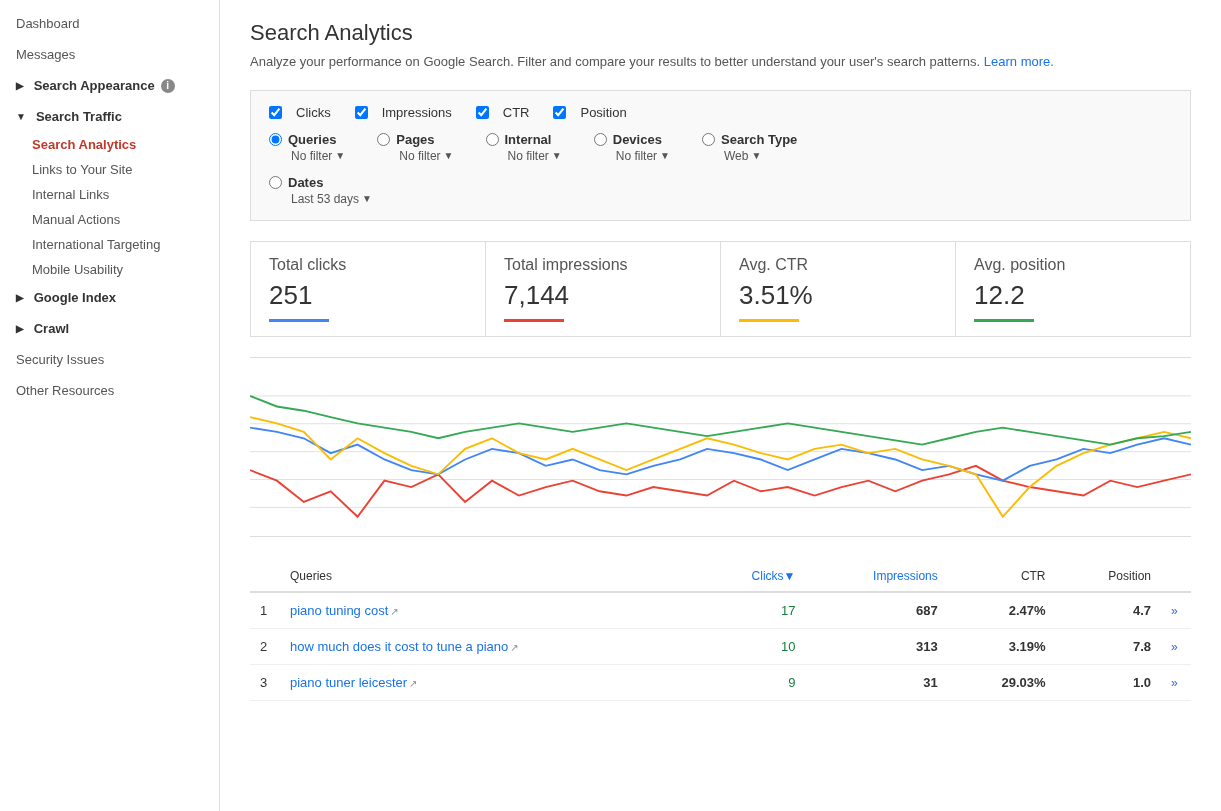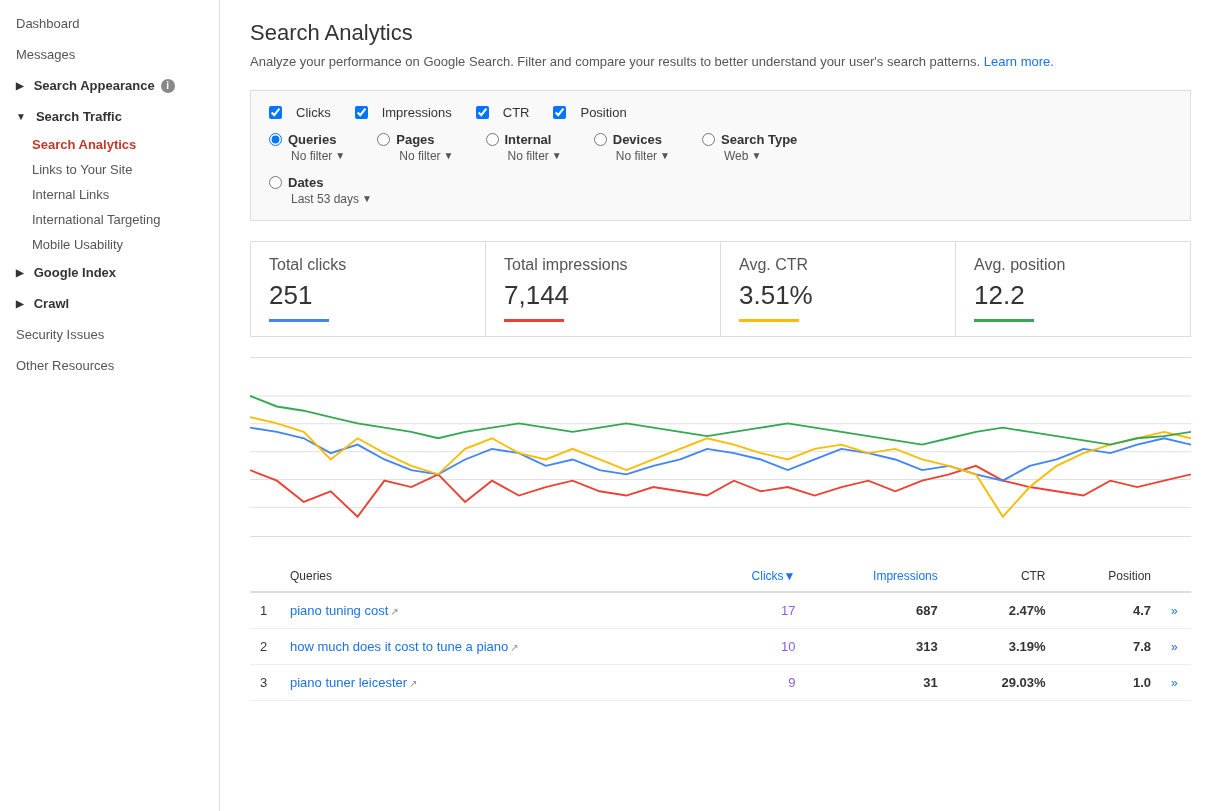--- a/index.html
+++ b/index.html
@@ -133,21 +133,21 @@
       border-bottom: 2px solid #ddd;
       font-weight: normal;
     }
     .data-table td {
       padding: 10px 10px;
       font-size: 13px;
       border-bottom: 1px solid #eee;
       color: #333;
     }
     .data-table td a { color: #1a73e8; text-decoration: none; }
-    .data-table td.num { text-align: right; color: #8b5cf6; }
+    .data-table td.num { text-align: right; color: #15803d; }
     .data-table td.num-plain { text-align: right; font-weight: bold; }
     .data-table td.idx { text-align: left; width: 30px; }
     .data-table td .ext-icon { font-size: 10px; color: #888; margin-left: 2px; }
     .data-table td .arrows { color: #1a73e8; font-size: 12px; }
   </style>
 </head>
 <body>
 
 <div id="sidebar">
   <div class="sidebar-item">
@@ -167,20 +167,23 @@
   </div>
   <div class="sidebar-sub">
     <div class="sidebar-item active">
       <span>Search Analytics</span>
     </div>
     <div class="sidebar-item">
       <span>Links to Your Site</span>
     </div>
     <div class="sidebar-item">
       <span>Internal Links</span>
+    </div>
+    <div class="sidebar-item">
+      <span>Manual Actions</span>
     </div>
     <div class="sidebar-item">
       <span>International Targeting</span>
     </div>
     <div class="sidebar-item">
       <span>Mobile Usability</span>
     </div>
   </div>
   <div class="sidebar-item section-header">
     <span class="arrow">▶</span>

